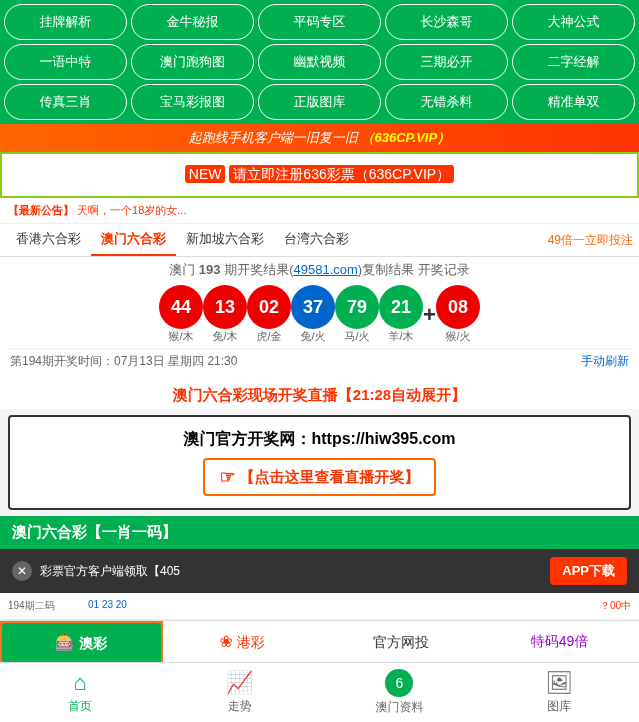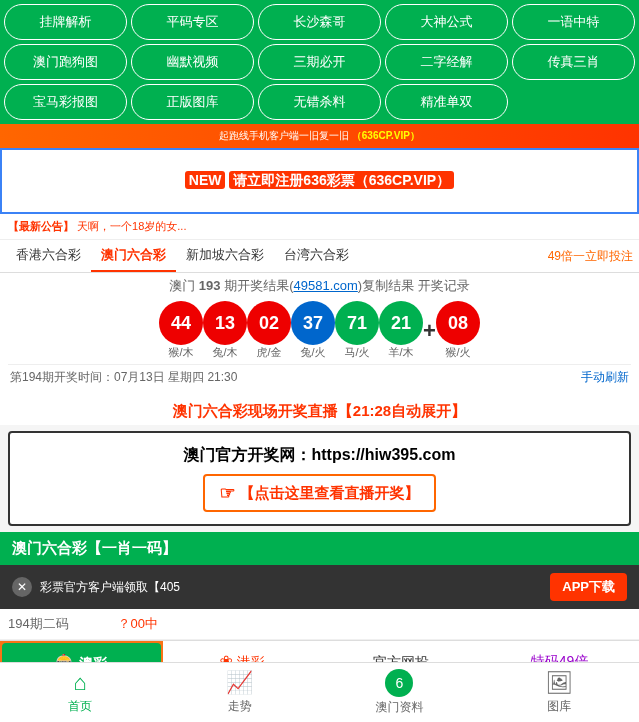--- a/index.html
+++ b/index.html
@@ -34,34 +34,35 @@
 
     
     .banner-area {
       background: #fff;
     }
     .banner-top {
       background: linear-gradient(to right, #ff6600, #ff3300);
       color: #fff;
       text-align: center;
       padding: 5px 20px;
-      font-size: 10px;
+      font-size: 13px;
+      font-style: italic;
     }
     .banner-top span.highlight {
       color: #ffff00;
       font-weight: bold;
     }
     .banner-register {
       background: #fff;
-      border: 2px solid #3b82f6;
+      border: 2px solid #84cc16;
       color: #ff3300;
       font-size: 14px;
-      font-weight: bold;
-      text-align: center;
-      padding: 22px;
+      font-weight: normal;
+      text-align: center;
+      padding: 12px;
     }
     .banner-register span {
       background: #ff3300;
       color: #fff;
       padding: 1px 4px;
       border-radius: 3px;
     }
 
     
     .notice-bar {
@@ -249,21 +250,21 @@
       cursor: pointer;
       font-size: 13px;
     }
 
     
     .data-row {
       display: flex;
       background: #fff;
       padding: 6px 8px;
       border-bottom: 1px solid #f0f0f0;
-      font-size: 13px;
+      font-size: 10px;
       color: #333;
     }
     .data-row .col1 { width: 80px; color: #666; }
     .data-row .col2 { flex: 1; color: #0066cc; }
     .data-row .col3 { width: 70px; text-align: right; color: #ff3300; }
 
     
     .bottom-nav {
       position: fixed;
       bottom: 0;
@@ -323,20 +324,21 @@
     }
     .lottery-tab .flag { font-size: 16px; }
 
     .spacer-bottom { height: 100px; }
   </style>
 </head>
 <body>
 
 <div class="btn-grid">
   <button class="grid-btn">挂牌解析</button>
+  <button class="grid-btn">金牛秘报</button>
   <button class="grid-btn">平码专区</button>
   <button class="grid-btn">长沙森哥</button>
   <button class="grid-btn">大神公式</button>
 
   <button class="grid-btn">一语中特</button>
   <button class="grid-btn">澳门跑狗图</button>
   <button class="grid-btn">幽默视频</button>
   <button class="grid-btn">三期必开</button>
   <button class="grid-btn">二字经解</button>
 
@@ -387,21 +389,21 @@
     </div>
     <div class="ball-wrapper">
       <div class="ball red">02</div>
       <div class="ball-label">虎/金</div>
     </div>
     <div class="ball-wrapper">
       <div class="ball blue">37</div>
       <div class="ball-label">兔/火</div>
     </div>
     <div class="ball-wrapper">
-      <div class="ball green">71</div>
+      <div class="ball green">79</div>
       <div class="ball-label">马/火</div>
     </div>
     <div class="ball-wrapper">
       <div class="ball green">21</div>
       <div class="ball-label">羊/木</div>
     </div>
     <div class="plus-sign">+</div>
     <div class="ball-wrapper">
       <div class="ball red">08</div>
       <div class="ball-label">猴/火</div>
@@ -429,20 +431,21 @@
 <div class="app-banner">
   <div class="close-btn">✕</div>
   <div class="banner-text">
     <span>彩票官方客户端领取【405</span>
   </div>
   <div class="app-dl-btn">APP下载</div>
 </div>
 
 <div class="data-row">
   <div class="col1">194期二码</div>
+  <div class="col2">01 23 20</div>
   <div class="col3">？00中</div>
 </div>
 
 <div class="lottery-tabs">
   <button class="lottery-tab active-green">
     <span class="flag">🎰</span>
     <span>澳彩</span>
   </button>
   <button class="lottery-tab active-red">
     <span class="flag">❀</span>

